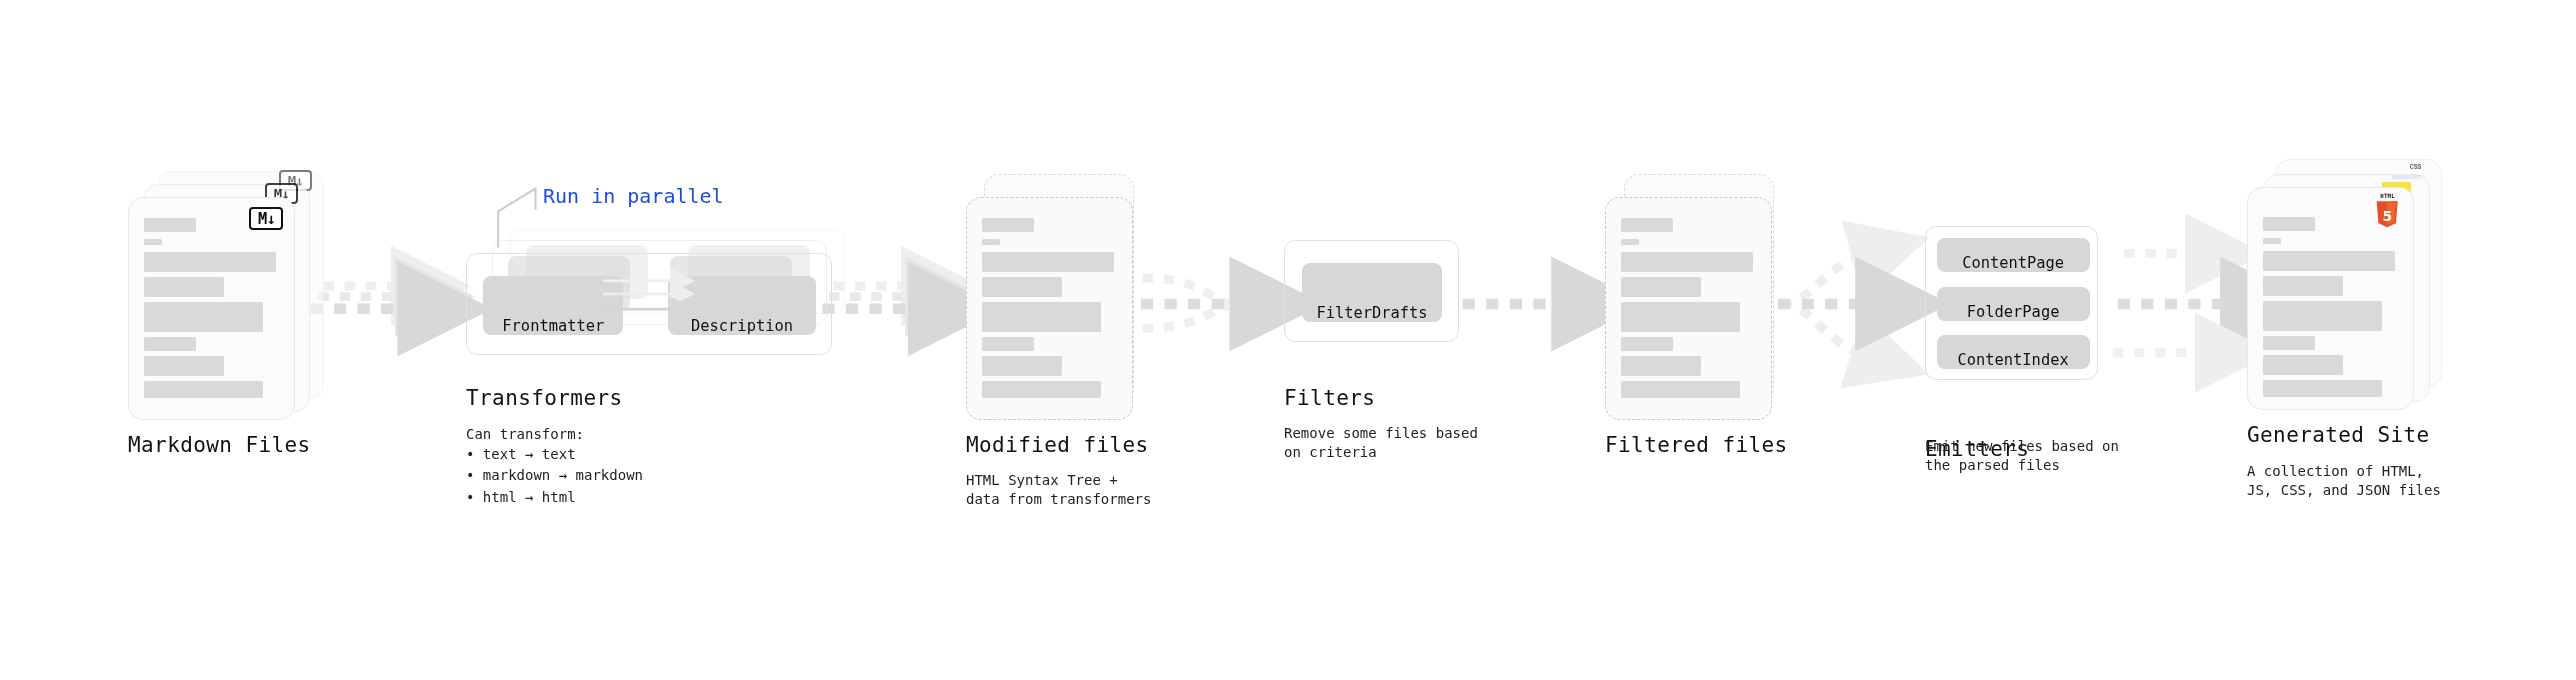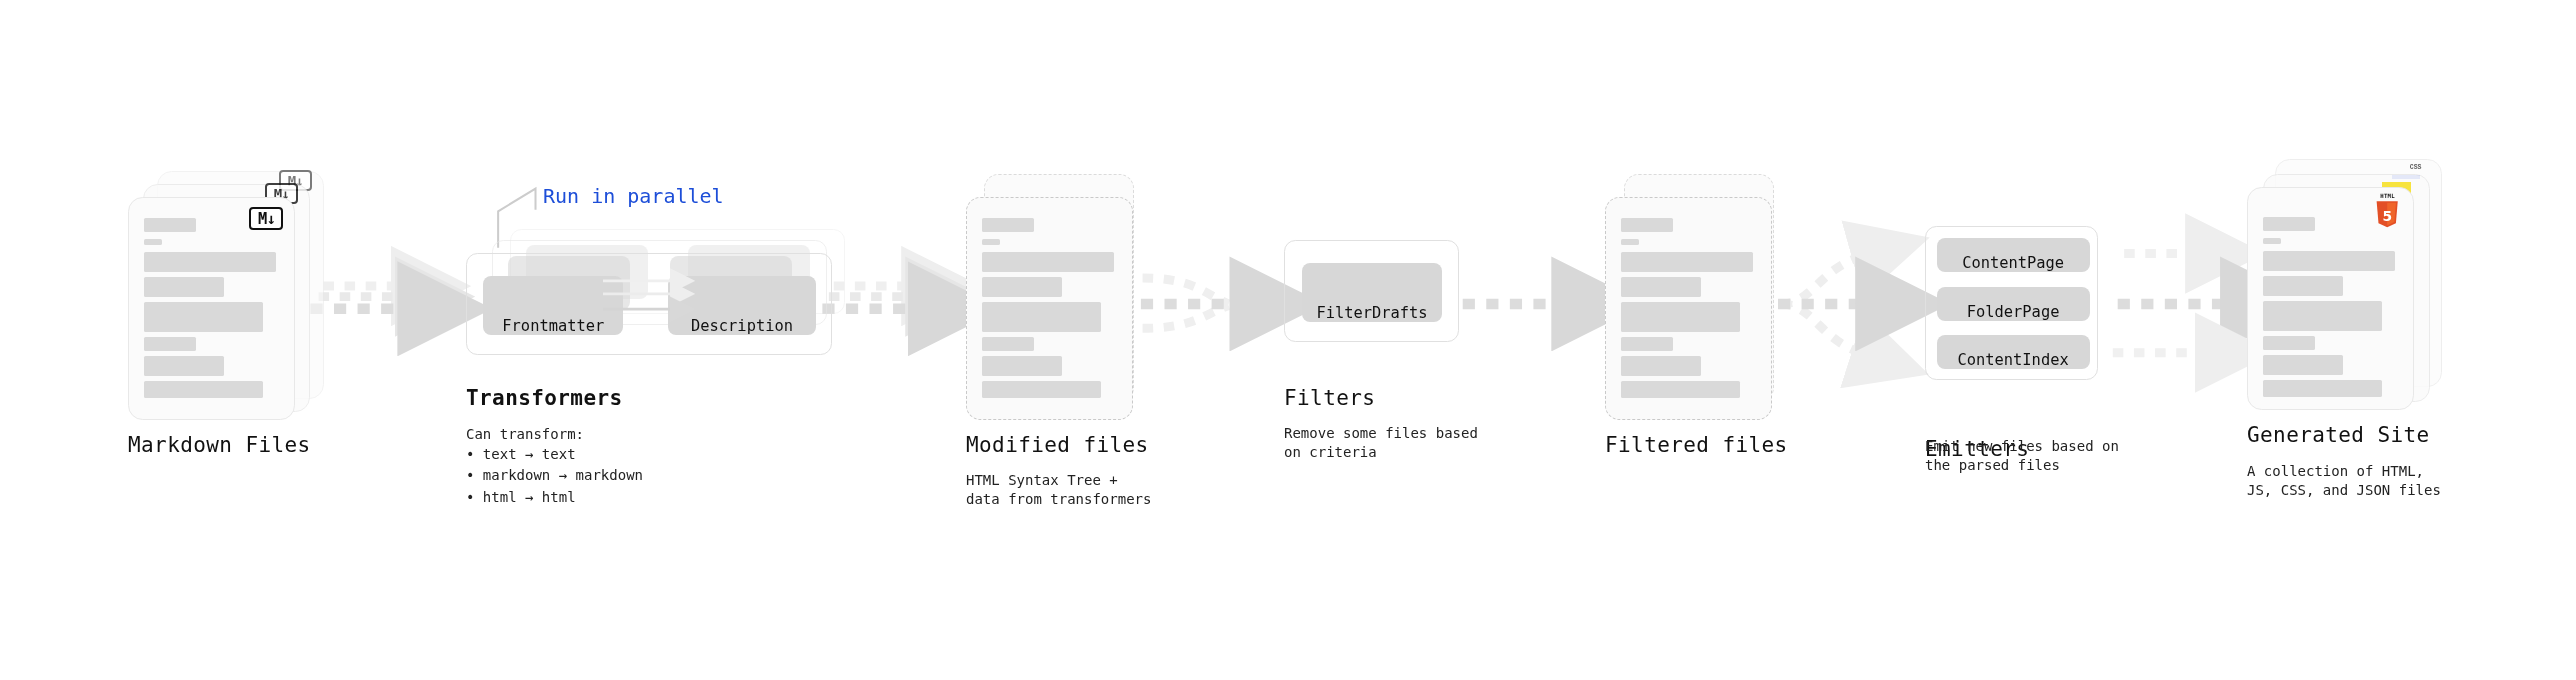--- a/index.html
+++ b/index.html
@@ -192,21 +192,21 @@
         <span>Description</span>
       </div>
     </div>
 
     <svg style="left:603px;top:271px;width:93px;height:57px;" viewBox="0 0 115 70">
       <path d="M0,12 L86,12" stroke="#efefef" stroke-width="3.5" fill="none" marker-end="url(#ah-l)"></path>
       <path d="M0,28 L86,28" stroke="#ececec" stroke-width="3.5" fill="none" marker-end="url(#ah-l)"></path>
       <path d="M0,47 L86,47" stroke="#d4d4d4" stroke-width="3.5" fill="none" marker-end="url(#ah)"></path>
     </svg>
 
-    <div class="title" style="left:466px;top:386px;font-weight:bold;">Transformers</div>
+    <div class="title" style="left:466px;top:386px;">Transformers</div>
 
     <div class="sub" style="left:466px;top:425px;">Can transform:</div>
     <div class="sub bul" style="left:466px;top:445px;">• text → text</div>
     <div class="sub bul" style="left:466px;top:466px;">• markdown → markdown</div>
     <div class="sub bul" style="left:466px;top:488px;">• html → html</div>
   </div>
 
   <div class="node">
 
     <div class="doc dashed" style="left:984px;top:174px;width:150px;height:228px;opacity:.65;"></div>

